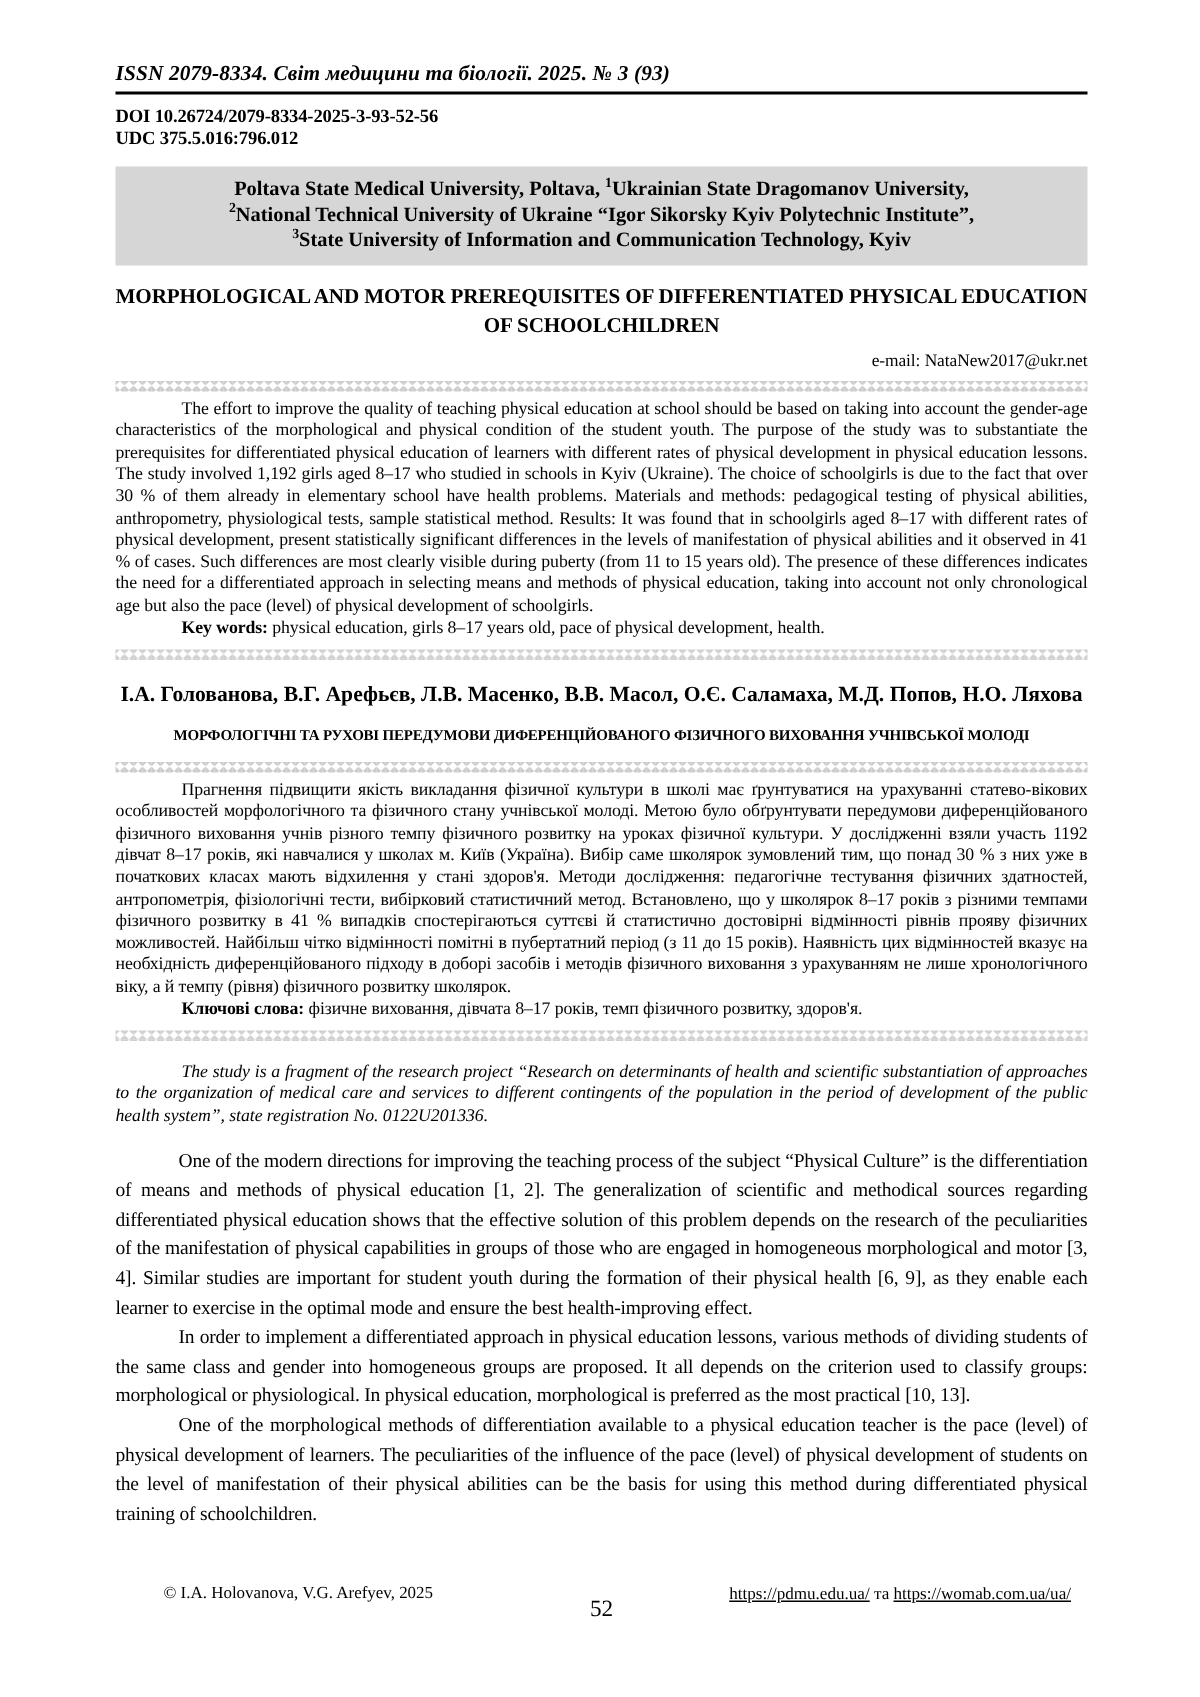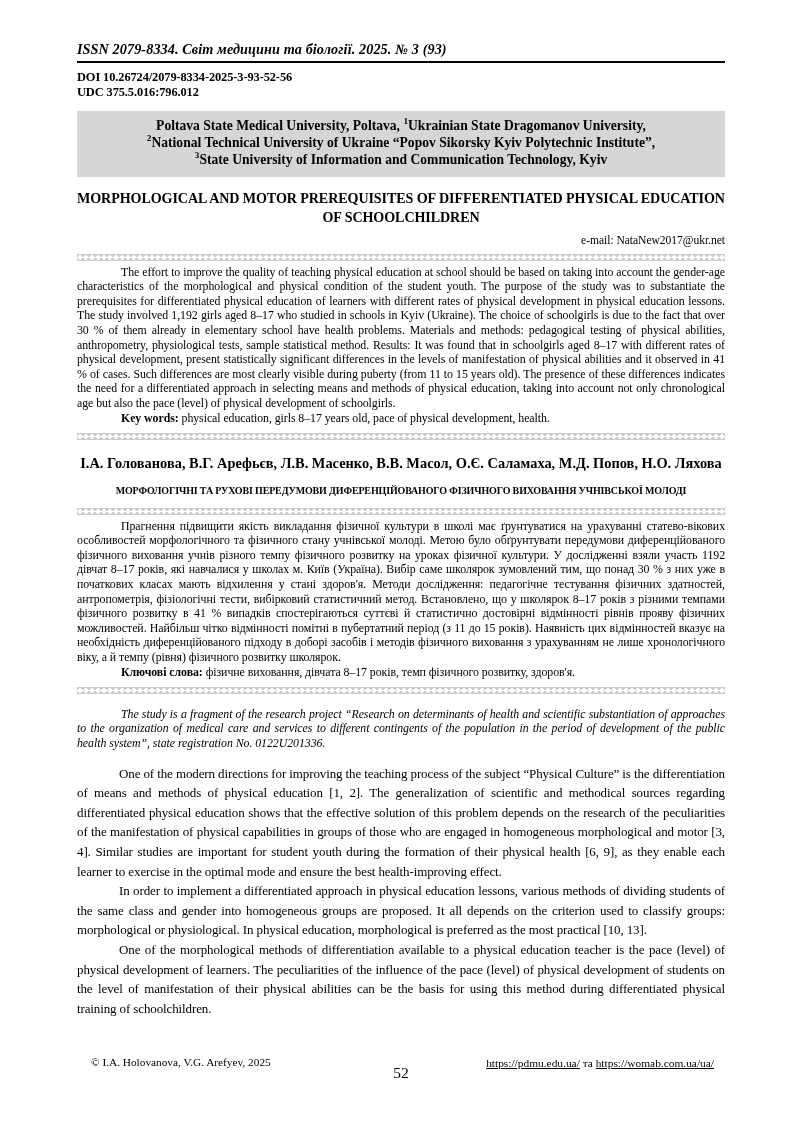--- a/index.html
+++ b/index.html
@@ -149,21 +149,21 @@
   
   .footer {
     position: absolute;
     left: 77px;
     top: 1056px;
     width: 648px;
     height: 34px;
   }
   .copyright {
     position: absolute;
-    left: 14px;
+    left: 32px;
     top: 0px;
     font-size: 11.3px;
     white-space: nowrap;
     text-align: right;
   }
   .pagenum {
     position: absolute;
     left: 0;
     top: 8px;
     width: 648px;
@@ -191,21 +191,21 @@
 
     <div class="runhead-rule">
       <div class="runhead">ISSN 2079-8334. Світ медицини та біології. 2025. № 3 (93)</div>
     </div>
 
     <div class="idline">DOI 10.26724/2079-8334-2025-3-93-52-56</div>
     <div class="idline">UDC 375.5.016:796.012</div>
 
     <div class="authorblock">
       <span class="ln"><span>Poltava State Medical University, Poltava, </span><sup>1</sup><span>Ukrainian State Dragomanov University,</span></span>
-      <span class="ln"><sup>2</sup><span>National Technical University of Ukraine “Popov Sikorsky Kyiv Polytechnic Institute”,</span></span>
+      <span class="ln"><sup>2</sup><span>National Technical University of Ukraine “Igor Sikorsky Kyiv Polytechnic Institute”,</span></span>
       <span class="ln"><sup>3</sup><span>State University of Information and Communication Technology, Kyiv</span></span>
     </div>
 
     <div class="title-en">MORPHOLOGICAL AND MOTOR PREREQUISITES OF DIFFERENTIATED PHYSICAL EDUCATION OF SCHOOLCHILDREN</div>
     <div class="email">e-mail: NataNew2017@ukr.net</div>
 
     <div class="wave"></div>
     <div class="abstract">
       <p>The effort to improve the quality of teaching physical education at school should be based on taking into account the gender-age characteristics of the morphological and physical condition of the student youth. The purpose of the study was to substantiate the prerequisites for differentiated physical education of learners with different rates of physical development in physical education lessons. The study involved 1,192 girls aged 8–17 who studied in schools in Kyiv (Ukraine). The choice of schoolgirls is due to the fact that over 30 % of them already in elementary school have health problems. Materials and methods: pedagogical testing of physical abilities, anthropometry, physiological tests, sample statistical method. Results: It was found that in schoolgirls aged 8–17 with different rates of physical development, present statistically significant differences in the levels of manifestation of physical abilities and it observed in 41 % of cases. Such differences are most clearly visible during puberty (from 11 to 15 years old). The presence of these differences indicates the need for a differentiated approach in selecting means and methods of physical education, taking into account not only chronological age but also the pace (level) of physical development of schoolgirls.</p>
       <div class="kw"><b>Key words:</b><span> physical education, girls 8–17 years old, pace of physical development, health.</span></div>

